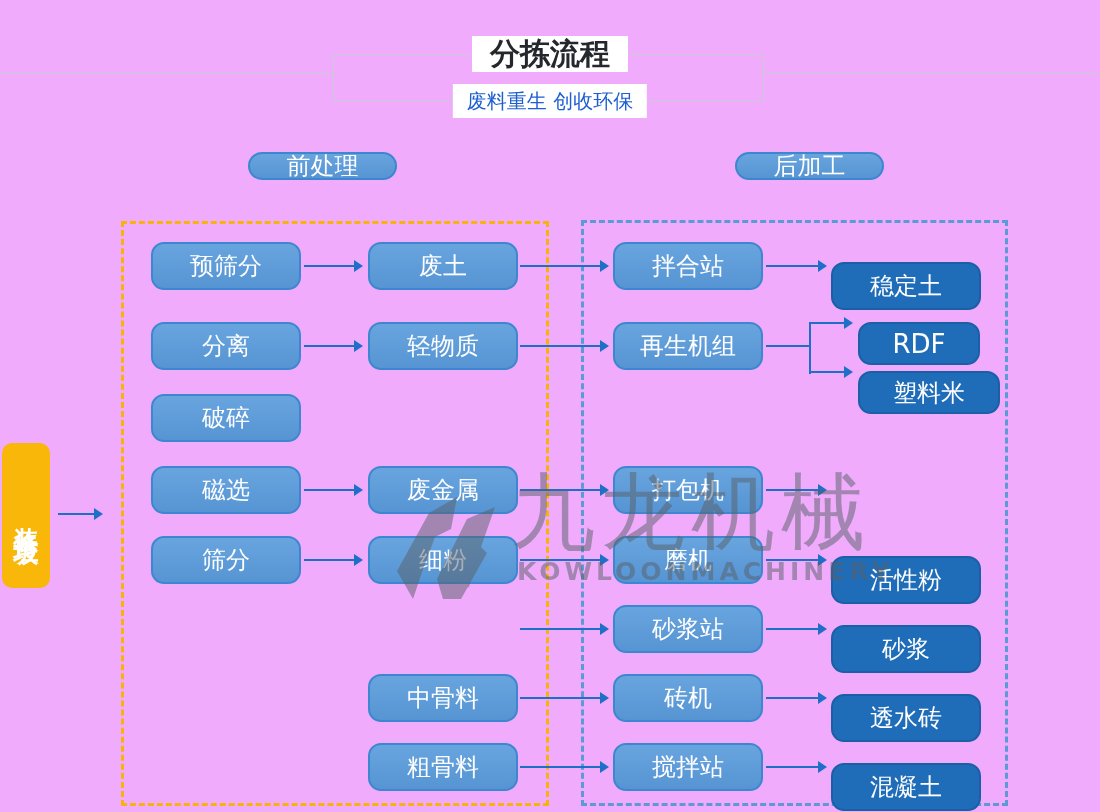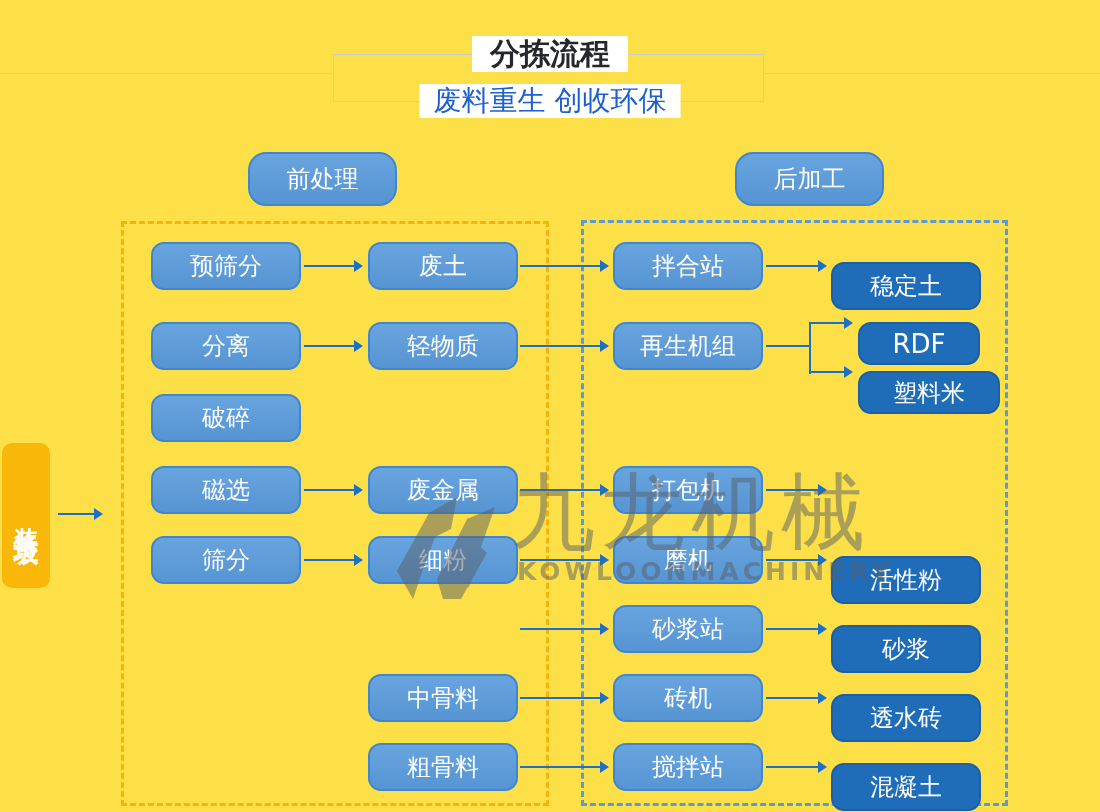--- a/index.html
+++ b/index.html
@@ -1,29 +1,29 @@
 <!DOCTYPE html>
 <html><head>
 <meta charset="utf-8">
 <style>
   html,body{margin:0;padding:0;background:#fff;}
-  .canvas{position:relative;width:1100px;height:812px;background:#fde047;overflow:hidden;
+  .canvas{position:relative;width:1100px;height:812px;background:#f0abfc;overflow:hidden;
           font-family:"DejaVu Sans","Liberation Sans",sans-serif;}
 
   
   .decor{position:absolute;background:#c7cbd3;z-index:1;}
 
   .title{position:absolute;left:50%;transform:translateX(-50%);top:36px;line-height:36px;
          font-size:30px;font-weight:bold;color:#24272b;background:#fff;padding:0 18px;
          z-index:2;white-space:nowrap;}
   .subtitle{position:absolute;left:50%;transform:translateX(-50%);top:84px;line-height:34px;
-         font-size:28px;font-weight:500;color:#1d5fd1;background:#fff;padding:0 14px;
+         font-size:20px;font-weight:500;color:#1d5fd1;background:#fff;padding:0 14px;
          z-index:2;white-space:nowrap;}
 
-  .slabel{position:absolute;width:149px;height:54px;box-sizing:border-box;border-radius:18px;
+  .slabel{position:absolute;width:149px;height:28px;box-sizing:border-box;border-radius:18px;
           background:linear-gradient(180deg,#68a5df,#5694d3);border:2px solid #3d87d1;
           color:#fff;font-size:24px;display:flex;align-items:center;justify-content:center;z-index:2;}
 
   .region{position:absolute;box-sizing:border-box;z-index:1;}
   .region.pre{left:121px;top:221px;width:428px;height:585px;border:3px dashed #f6b40a;}
   .region.post{left:581px;top:220px;width:427px;height:586px;border:3px dashed #5a9ad6;}
 
   .source{position:absolute;left:2px;top:443px;width:48px;height:145px;background:#f9b70a;
           border-radius:10px;color:#fff;font-size:25px;font-weight:600;z-index:2;
           writing-mode:vertical-rl;text-orientation:upright;letter-spacing:5px;

